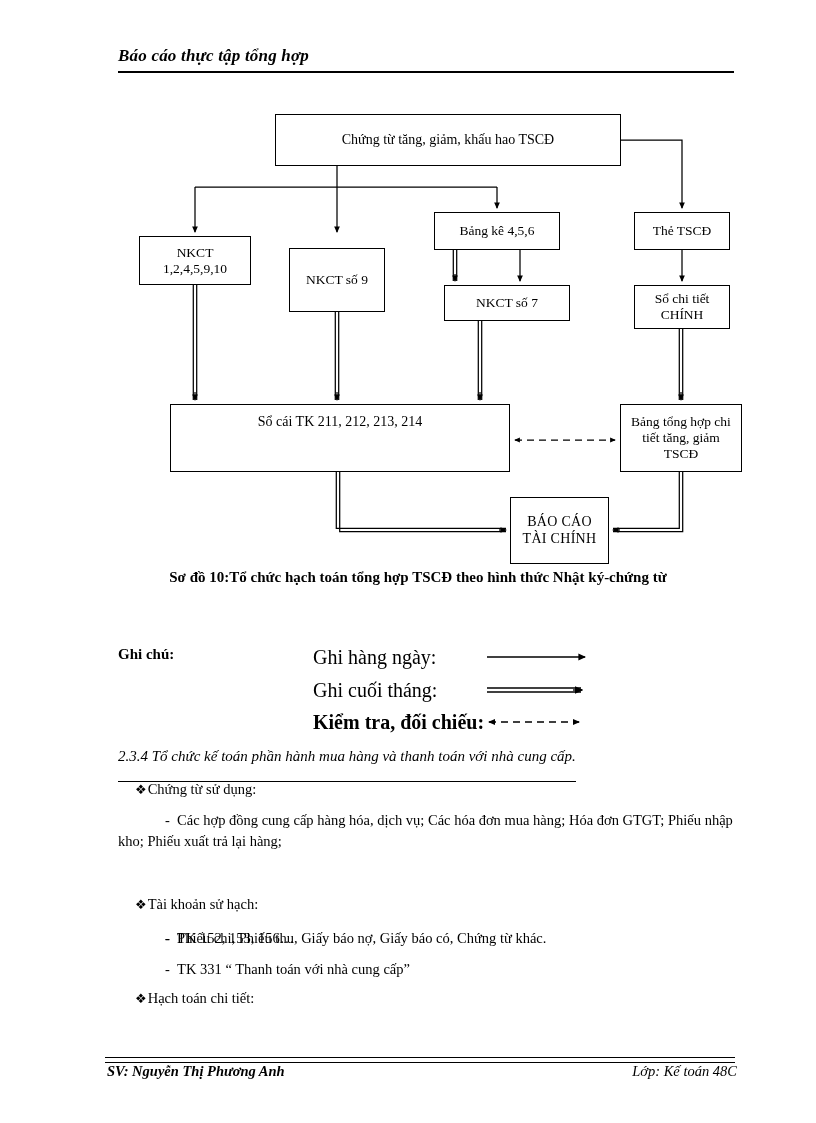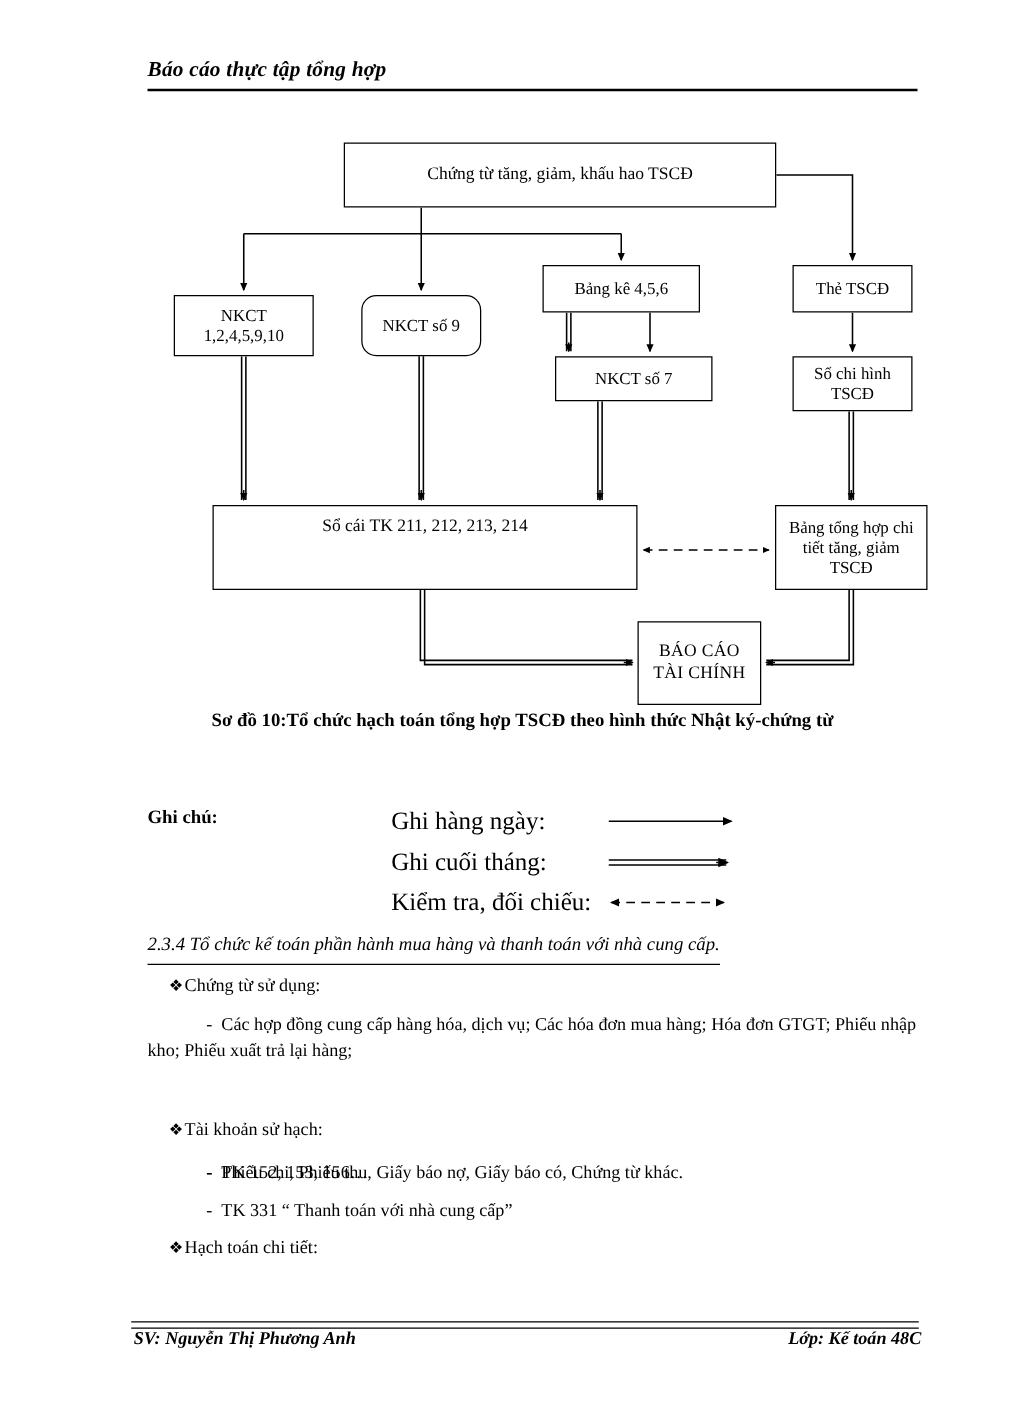--- a/index.html
+++ b/index.html
@@ -22,36 +22,36 @@
   #footer-rule {
     position:absolute; left:105px; top:1057px; width:630px; height:4px;
     border-top:1.6px solid #000; border-bottom:1.6px solid #000;
   }
   #footer-left {
     position:absolute; left:107px; top:1063px;
     font-weight:bold; font-style:italic; font-size:14.5px; white-space:nowrap;
   }
   #footer-right {
     position:absolute; right:79px; top:1063px;
-    font-weight:bold; font-style:italic; font-size:14.5px; white-space:nowrap;margin-left:24px;
+    font-weight:normal; font-style:italic; font-size:14.5px; white-space:nowrap;margin-left:24px;
   }
 
   
   #flowchart { position:absolute; left:0; top:0; width:816px; height:580px;margin-left:23px; }
   .node {
     position:absolute; border:1.3px solid #000; background:#fff;
     display:flex; align-items:center; justify-content:center;
     text-align:center; line-height:1.18; box-sizing:border-box;
     font-size:13.5px; padding:2px 4px;
   }
   .node.wide { font-size:14px; }
   .node.caps { font-size:14px; letter-spacing:.3px; }
   #node-chungtu   { left:252px; top:114px;  width:346px; height:52px; }
   #node-nkct1     { left:116px; top:236px;  width:112px; height:49px; }
-  #node-nkct9     { left:266px; top:236px;  width:96px;  height:49px;border-radius:12px; }
+  #node-nkct9     { left:266px; top:248px;  width:96px;  height:64px; }
   #node-bangke    { left:411px; top:212px;  width:126px; height:38px; }
   #node-thetscd   { left:611px; top:212px;  width:96px;  height:38px; }
   #node-nkct7     { left:421px; top:285px;  width:126px; height:36px; }
   #node-sochitiet { left:611px; top:285px;  width:96px;  height:44px; }
   #node-socai     { left:147px; top:404px;  width:340px; height:68px; align-items:flex-start; }
   #node-socai > span { display:block; width:100%; margin-top:7px; }
   #node-bangth    { left:597px; top:404px;  width:122px; height:68px; }
   #node-baocao    { left:487px; top:497px;  width:99px;  height:67px; }
 
   
@@ -64,28 +64,28 @@
   #legend { position:absolute; left:0; top:638px; width:816px; height:96px; }
   #legend-title {
     position:absolute; left:118px; top:8px;
     font-weight:bold; font-size:15px;
   }
   .legend-row { position:absolute; left:313px; width:300px; height:30px; }
   .legend-row .lbl { position:absolute; left:0; top:0; font-size:20px; white-space:nowrap; }
   .legend-row .art { position:absolute; left:172px; top:4px; width:112px; height:14px; }
   #legend-row-0 { top:8px; }
   #legend-row-1 { top:41px; }
-  #legend-row-2 { top:73px; }
+  #legend-row-2 { top:73px;font-weight:bold; }
 
   
   #section-heading {
     position:absolute; left:118px; top:748px; width:620px;
     font-style:italic; font-size:15px; white-space:nowrap;
   }
-  #section-heading span { border-bottom:1.2px solid #000; padding-bottom:7px; }
+  #section-heading span { border-bottom:1.2px solid #000; padding-bottom:17px; }
   .bullet-lvl1 {
     position:absolute; left:135px; width:600px; font-size:14.5px;
   }
   .bullet-lvl1 .mk { margin-right:1px; font-size:13px; }
   .dashitem {
     position:absolute; left:118px; width:618px; font-size:14.5px;
     line-height:1.45; text-indent:47px;
   }
   #bullet-chungtu  { top:781px; }
   #dash-1          { top:810px; }
@@ -173,21 +173,21 @@
     <div class="node" id="node-bangke">
       <span>Bảng kê 4,5,6</span>
     </div>
     <div class="node" id="node-thetscd">
       <span>Thẻ TSCĐ</span>
     </div>
     <div class="node" id="node-nkct7">
       <span>NKCT số 7</span>
     </div>
     <div class="node" id="node-sochitiet">
-      <span>Sổ chi hình TSCĐ</span>
+      <span>Sổ chi tiết CHÍNH</span>
     </div>
     <div class="node wide" id="node-socai">
       <span>Sổ cái TK 211, 212, 213, 214</span>
     </div>
     <div class="node" id="node-bangth">
       <span>Bảng tổng hợp chi tiết tăng, giảm  TSCĐ</span>
     </div>
     <div class="node caps" id="node-baocao">
       <span>BÁO CÁO TÀI CHÍNH</span>
     </div>

